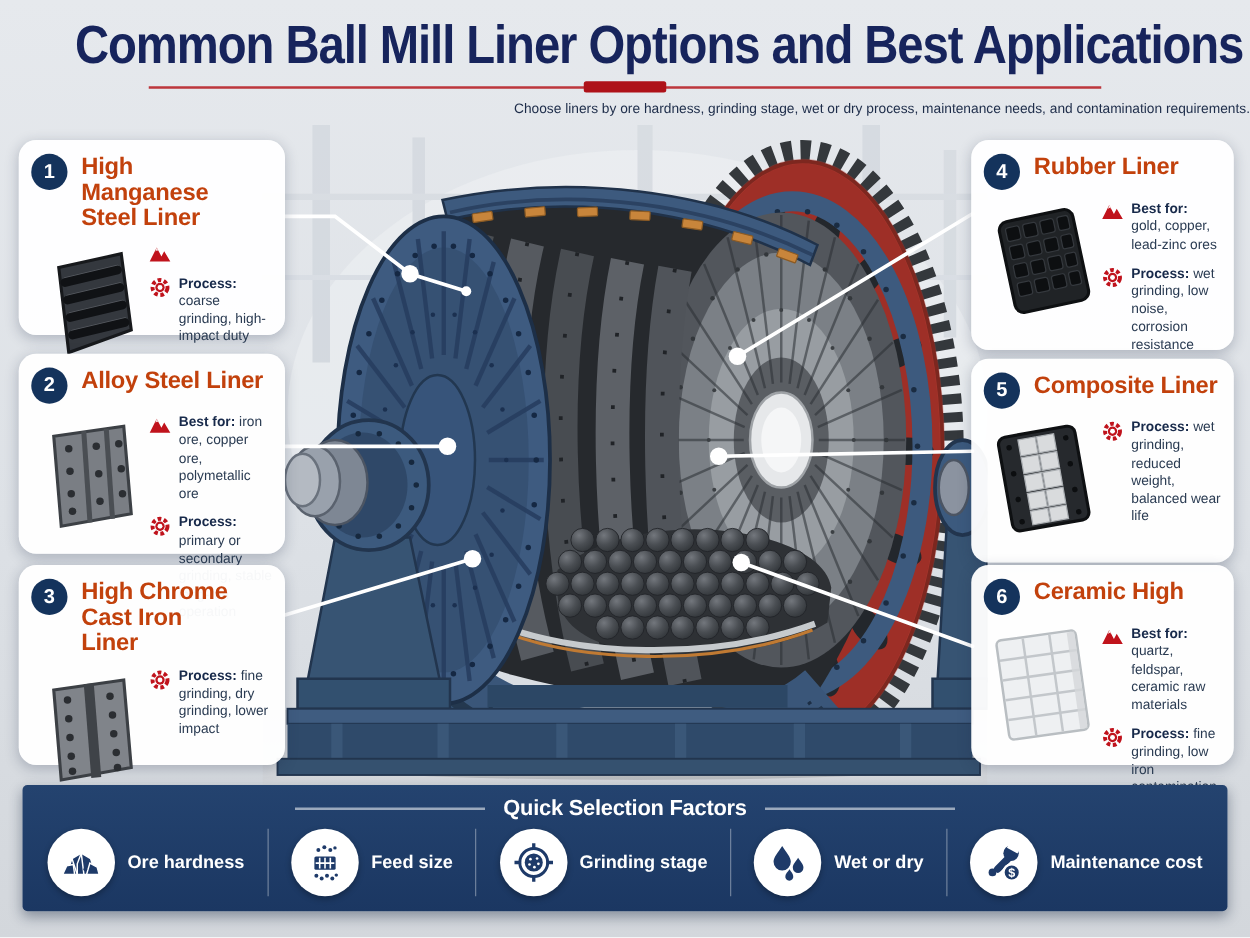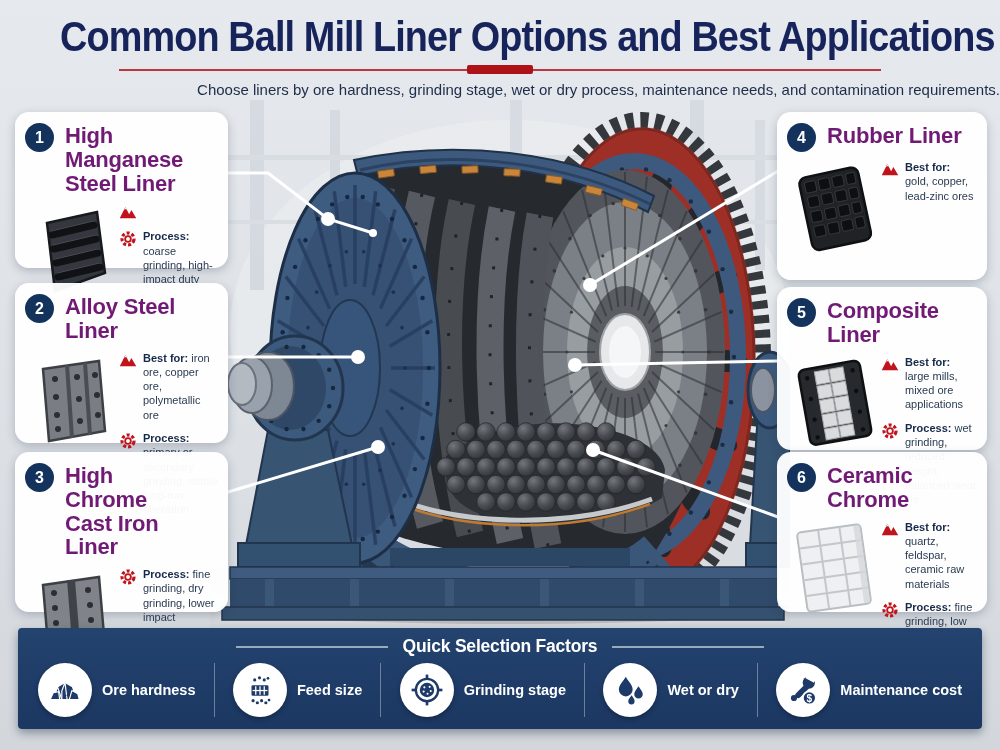--- a/index.html
+++ b/index.html
@@ -8,29 +8,29 @@
           background:linear-gradient(180deg,#e6e9ed 0%, #dde1e6 55%, #d3d7dc 100%); }
 
   
   .hdr { position:absolute; top:0; left:0; width:100%; text-align:right; z-index:5; }
   .hdr h1 { margin-top:12px; font-size:43px; font-weight:800; color:#17245c;
             letter-spacing:-1px; transform:scaleX(.88); transform-origin:center; white-space:nowrap; }
   .divider { position:relative; width:762px; height:9px; margin:4px auto 0; }
   .divider .line { position:absolute; left:0; right:0; top:3.5px; height:2px; background:#b5161d; opacity:.85; }
   .divider .block { position:absolute; left:50%; top:0; width:66px; height:9px; margin-left:-33px;
                     background:#ae1118; border-radius:2px; }
-  .hdr p { margin-top:7px; font-size:15px; font-weight:500; color:#1d2c49; }
+  .hdr p { margin-top:7px; font-size:11px; font-weight:500; color:#1d2c49; }
 
   
   .card { position:absolute; width:213px; background:rgba(255,255,255,.96); border-radius:14px;
           box-shadow:0 3px 10px rgba(30,45,70,.25); padding:9px 10px 8px 10px; z-index:6; }
   .card-head { display:flex; align-items:flex-start; gap:11px; }
   .badge { flex:0 0 29px; width:29px; height:29px; border-radius:50%; background:#14335c; color:#fff;
            font-size:16px; font-weight:800; display:flex; align-items:center; justify-content:center; margin-top:2px;}
-  .card-title { font-size:22px; font-weight:800; color:#701a75; line-height:1.08; letter-spacing:-.2px; padding-top:3px;}
+  .card-title { font-size:19px; font-weight:800; color:#c2410c; line-height:1.08; letter-spacing:-.2px; padding-top:3px;}
   .card-title.narrow { max-width:126px; }
   .card-body { display:flex; margin-top:4px; }
   .liner-photo { flex:0 0 94px; width:94px; }
   .specs { flex:1; display:flex; flex-direction:column; gap:9px; margin-top:4px; }
   .spec { display:flex; gap:6px; }
   .spec-icon { flex:0 0 18px; width:18px; height:16px; margin-top:1px; }
   .spec p { font-size:11px; line-height:1.3; color:#2a3b52; }
   .spec b { color:#17294a; }
 
   
@@ -670,20 +670,30 @@
       <div class="specs">
         <div class="spec">
           <span class="spec-icon">
             <svg viewBox="0 0 24 20">
                 <path d="M1,19 L8.5,4 L13.5,13.5 L16.5,8 L23,19 Z" fill="#c0131c"></path>
                 <path d="M8.5,4 L10.3,7.6 L8.8,6.8 L7.2,8.2 Z" fill="#fff"></path>
               </svg>
           </span>
           <p><b>Best for:</b> <span>gold, copper, lead-zinc ores</span></p>
         </div>
+        <div class="spec">
+          <span class="spec-icon">
+            <svg viewBox="0 0 24 24">
+                <circle cx="12" cy="12" r="8" fill="none" stroke="#c0131c" stroke-width="4.2" stroke-dasharray="3.9 2.78" transform="rotate(11 12 12)"></circle>
+                <circle cx="12" cy="12" r="5" fill="#c0131c"></circle>
+                <circle cx="12" cy="12" r="2.6" fill="#fff"></circle>
+              </svg>
+          </span>
+          <p><b>Process:</b> <span>wet grinding, low noise, corrosion resistance</span></p>
+        </div>
       </div>
     </div>
   </section>
 
   <section class="card" style="left:777px; top:287px; width:210px; height:163px;">
     <div class="card-head">
       <div class="badge">
           <span>5</span>
         </div>
       <h2 class="card-title">Composite Liner</h2>
@@ -714,47 +724,38 @@
                 <circle cx="71" cy="44" r="2.2"></circle>
                 <circle cx="71" cy="65" r="2.2"></circle>
                 <circle cx="71" cy="83" r="2.2"></circle>
             </g>
           </g>
         </svg>
       </div>
       <div class="specs">
         <div class="spec">
           <span class="spec-icon">
-            <svg viewBox="0 0 24 20">
-                <path d="M1,19 L8.5,4 L13.5,13.5 L16.5,8 L23,19 Z" fill="#c0131c"></path>
-                <path d="M8.5,4 L10.3,7.6 L8.8,6.8 L7.2,8.2 Z" fill="#fff"></path>
-              </svg>
-          </span>
-          <p><b>Best for:</b> <span>large mills, mixed ore applications</span></p>
-        </div>
-        <div class="spec">
-          <span class="spec-icon">
             <svg viewBox="0 0 24 24">
                 <circle cx="12" cy="12" r="8" fill="none" stroke="#c0131c" stroke-width="4.2" stroke-dasharray="3.9 2.78" transform="rotate(11 12 12)"></circle>
                 <circle cx="12" cy="12" r="5" fill="#c0131c"></circle>
                 <circle cx="12" cy="12" r="2.6" fill="#fff"></circle>
               </svg>
           </span>
           <p><b>Process:</b> <span>wet grinding, reduced weight, balanced wear life</span></p>
         </div>
       </div>
     </div>
   </section>
 
   <section class="card" style="left:777px; top:452px; width:210px; height:160px;">
     <div class="card-head">
       <div class="badge">
           <span>6</span>
         </div>
-      <h2 class="card-title">Ceramic Chrome</h2>
+      <h2 class="card-title">Ceramic High</h2>
     </div>
     <div class="card-body">
       <div class="liner-photo">
         <svg viewBox="0 0 94 104" width="94" height="104">
           <g transform="rotate(-8 47 52)">
             <rect x="15" y="12" width="64" height="80" rx="4" fill="#eef0f2" stroke="#b9bec2" stroke-width="2"></rect>
             <g stroke="#c3c7cb" stroke-width="2">
               <line x1="36.5" y1="13" x2="36.5" y2="91"></line>
                 <line x1="58" y1="13" x2="58" y2="91"></line>
               <line x1="16" y1="28" x2="78" y2="28"></line>

